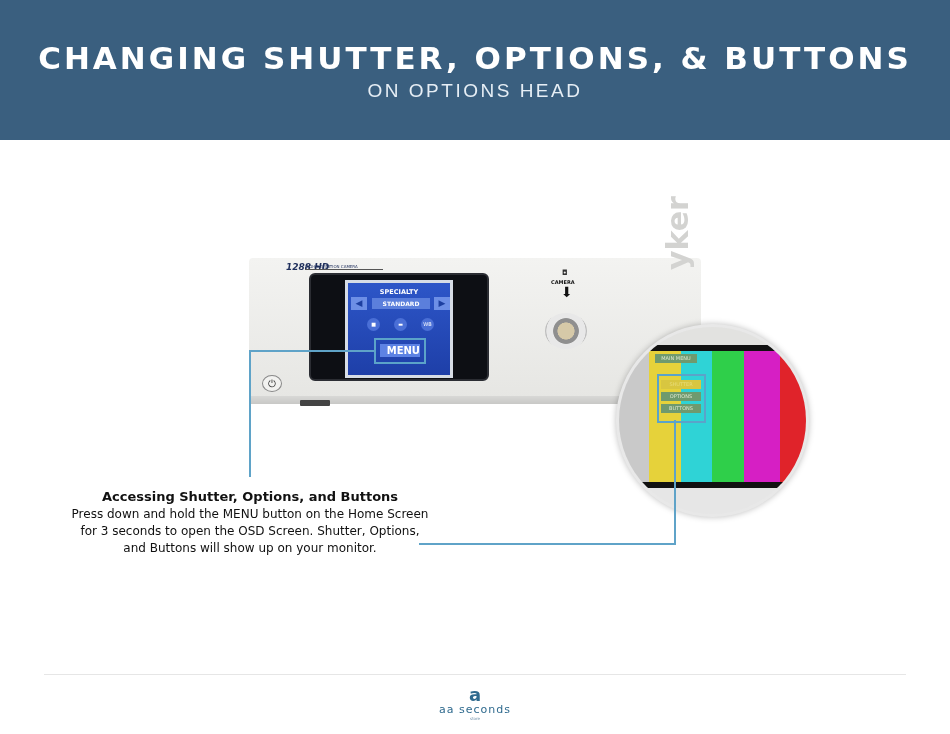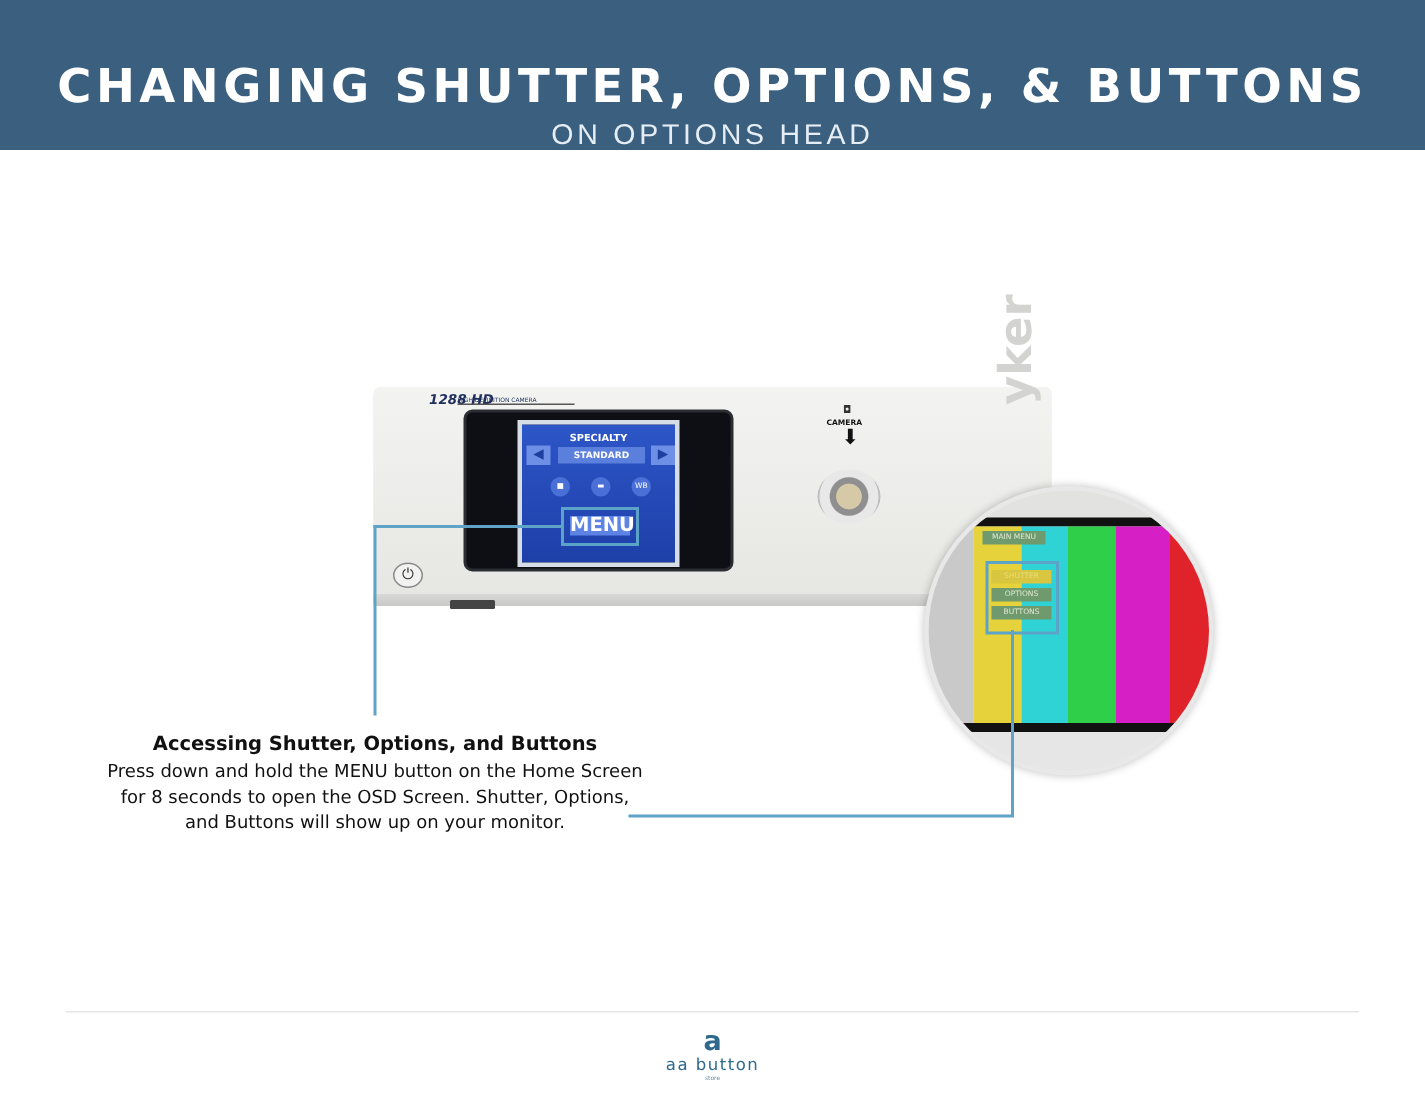--- a/index.html
+++ b/index.html
@@ -1,33 +1,33 @@
 <!DOCTYPE html>
 <html><head>
   <meta charset="utf-8">
   <style>
     * { box-sizing: border-box; margin: 0; padding: 0; }
     body { width: 950px; height: 734px; background: #ffffff; position: relative; overflow: hidden; font-family: "DejaVu Sans", sans-serif; }
-    .header { position: absolute; left: 0; top: 0; width: 950px; height: 100px; background: #3a5f7f; text-align: center; color: #fff; }
+    .header { position: absolute; left: 0; top: 0; width: 950px; height: 140px; background: #3a5f7f; text-align: center; color: #fff; }
     .title { position: absolute; left: 0; width: 100%; top: 40px; font-size: 31px; font-weight: bold; letter-spacing: 3px; font-family: "DejaVu Sans", sans-serif; }
     .subtitle { position: absolute; left: 0; width: 100%; top: 80px; font-size: 19px; letter-spacing: 2.5px; font-weight: normal; font-family: "Liberation Sans", sans-serif; color: #e6eef5; }
 
     
     .device { position: absolute; left: 249px; top: 258px; width: 452px; height: 142px; background: linear-gradient(#f3f3f1, #e6e6e3); border-radius: 4px 4px 2px 2px; box-shadow: 0 2px 0 #cfcfcc; }
     .device-base { position: absolute; left: 249px; top: 396px; width: 452px; height: 8px; background: linear-gradient(#d8d8d6,#c8c8c6); }
     .foot { position: absolute; top: 400px; height: 6px; width: 30px; background: #444; border-radius: 1px; }
     .brand { position: absolute; left: 260px; top: 262px; font-size: 9px; font-weight: bold; font-style: italic; color: #1f2f5c; margin-left: 26px; }
     .brand-sub { position: absolute; left: 305px; top: 264px; font-size: 4px; color: #1f2f5c; border-bottom: 1px solid #555; width: 78px; }
     .bezel { position: absolute; left: 309px; top: 273px; width: 180px; height: 108px; background: #0d0f14; border-radius: 6px; border: 2px solid #2b2d33; }
     .screen { position: absolute; left: 345px; top: 280px; width: 108px; height: 98px; background: linear-gradient(#2d56c8, #1e3fa8); border: 3px solid #d7dde6; }
     .spec-label { position: absolute; left: 0; width: 100%; top: 5px; text-align: center; color: #fff; font-size: 6.5px; font-weight: bold; }
     .arrow-btn { position: absolute; top: 14px; width: 16px; height: 13px; background: #6d8fe6; color: #1d3fa0; font-size: 9px; line-height: 13px; text-align: center; }
     .std { position: absolute; left: 24px; top: 15px; width: 58px; height: 11px; background: #5b7fdc; color: #fff; font-size: 6px; font-weight: bold; text-align: center; line-height: 11px; }
     .circ-btn { position: absolute; top: 35px; width: 13px; height: 13px; border-radius: 50%; background: #4a6fd6; color: #fff; font-size: 5px; text-align: center; line-height: 13px; }
-    .menu-btn { position: absolute; left: 32px; top: 61px; width: 40px; height: 13px; background: #5d83e4; color: #fff; font-size: 13px; font-weight: bold; text-align: right; line-height: 13px; }
+    .menu-btn { position: absolute; left: 32px; top: 61px; width: 40px; height: 13px; background: #5d83e4; color: #fff; font-size: 10px; font-weight: bold; text-align: right; line-height: 13px; }
     .menu-highlight { position: absolute; left: 374px; top: 338px; width: 52px; height: 26px; border: 2px solid #5ba3c9; }
     .power { position: absolute; left: 262px; top: 375px; width: 20px; height: 17px; border-radius: 50%; background: #f2f2f0; border: 1px solid #888; font-size: 10px; text-align: center; line-height: 15px; color: #333; }
     .cam-label { position: absolute; left: 551px; top: 279px; font-size: 5px; font-weight: bold; color: #111; }
     .cam-icon { position: absolute; left: 562px; top: 269px; font-size: 7px; color: #333; }
     .cam-arrow { position: absolute; left: 561px; top: 285px; font-size: 14px; color: #111; line-height: 14px; }
     .connector { position: absolute; left: 545px; top: 313px; width: 42px; height: 36px; border-radius: 50%; background: radial-gradient(circle, #d6c9a8 0 30%, #8f8f8f 32% 45%, #e8e8e8 48% 70%, #bdbdbd 72%); }
     .stryker { position: absolute; left: 660px; top: 270px; font-size: 30px; color: #d3d3d1; font-weight: bold; transform: rotate(-90deg); transform-origin: left top; }
 
     
     .zoom-circle { position: absolute; left: 616px; top: 324px; width: 193px; height: 193px; border-radius: 50%; overflow: hidden; border: 3px solid #e8e8e8; box-shadow: 0 0 6px rgba(0,0,0,0.25); background: #e6e6e6; }
@@ -106,21 +106,21 @@
   <div class="osd-box"></div>
 </div>
 
 <div class="line" style="left:249px;top:350px;width:126px;height:2px"></div>
 <div class="line" style="left:249px;top:350px;width:2px;height:127px"></div>
 <div class="line" style="left:674px;top:420px;width:2px;height:124px"></div>
 <div class="line" style="left:419px;top:543px;width:257px;height:2px"></div>
 
 <div class="body-text">
   <div class="body-heading">Accessing Shutter, Options, and Buttons</div>
-  <div class="body-para">Press down and hold the MENU button on the Home Screen for 8 seconds to open the OSD Screen. Shutter, Options, and Buttons will show up on your monitor.</div>
+  <div class="body-para">Press down and hold the MENU button on the Home Screen for 3 seconds to open the OSD Screen. Shutter, Options, and Buttons will show up on your monitor.</div>
 </div>
 
 <div class="footer-rule"></div>
 <div class="logo">
   <div class="logo-mark">a</div>
-  <div class="logo-name">aa button</div>
+  <div class="logo-name">aa seconds</div>
   <div class="logo-sub">store</div>
 </div>
 
 </body></html>

